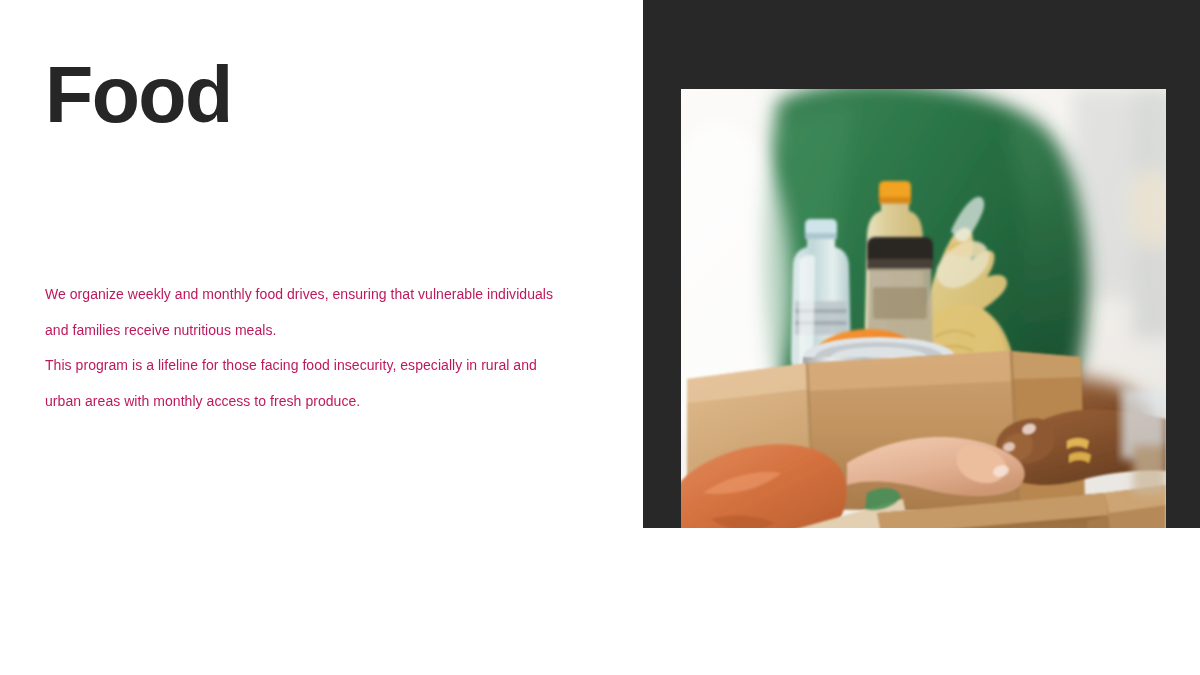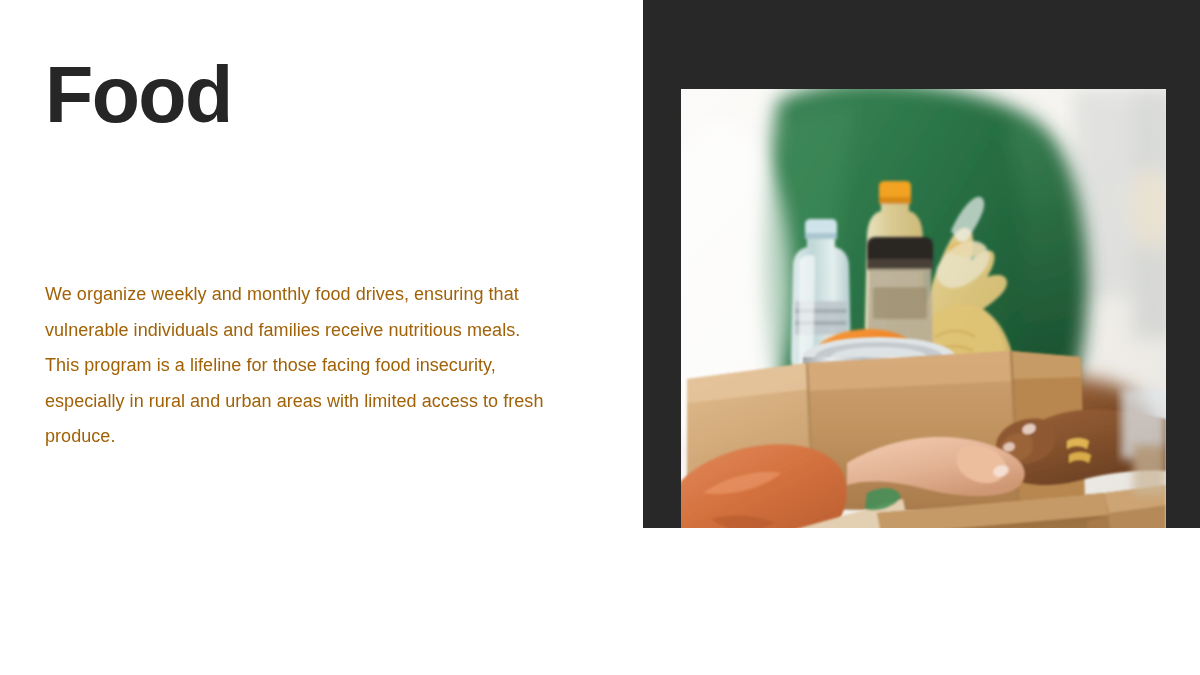--- a/index.html
+++ b/index.html
@@ -45,23 +45,23 @@
   .slide-title .title-line { display: block; }
 
   .body-copy {
     position: absolute;
     left: 45px;
     top: 277px;
     width: 530px;
   }
 
   .paragraph {
-    font-size: 18px;
+    font-size: 14px;
     line-height: 35.5px;
-    color: #a16207;
+    color: #be185d;
     font-weight: 400;
     letter-spacing: 0.05px;
     font-family: "Liberation Sans", sans-serif;
   }
 
   
   .gray-block {
     position: absolute;
     left: 0;
     top: 595px;
@@ -98,21 +98,21 @@
 <div class="slide">
 
   <div class="left-panel">
 
     <h1 class="slide-title">
       <span class="title-line">Food</span>
     </h1>
 
     <div class="body-copy">
       <p class="paragraph">We organize weekly and monthly food drives, ensuring that vulnerable individuals and families receive nutritious meals.</p>
-      <p class="paragraph">This program is a lifeline for those facing food insecurity, especially in rural and urban areas with limited access to fresh produce.</p>
+      <p class="paragraph">This program is a lifeline for those facing food insecurity, especially in rural and urban areas with monthly access to fresh produce.</p>
     </div>
 
   </div>
 
   <div class="gray-block"></div>
 
   <div class="right-panel">
 
     <div class="photo-frame">
       <svg viewBox="0 0 485 489" preserveAspectRatio="xMidYMid slice" role="img">

